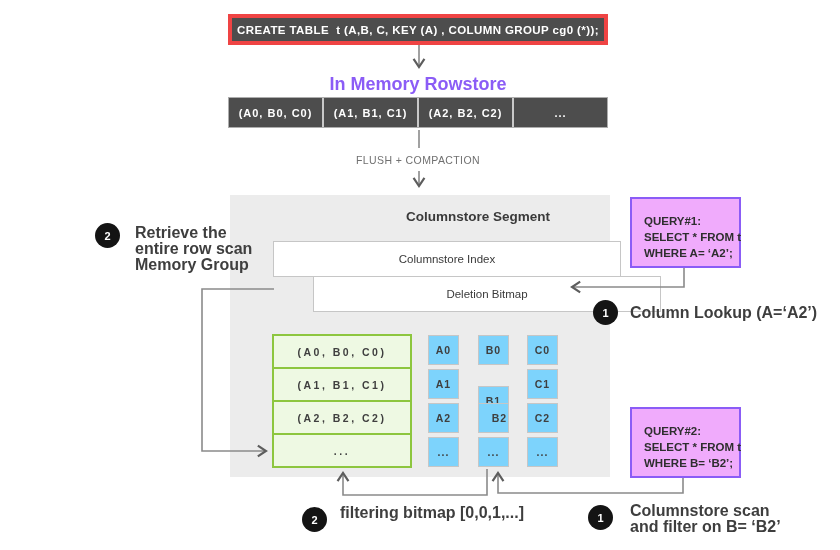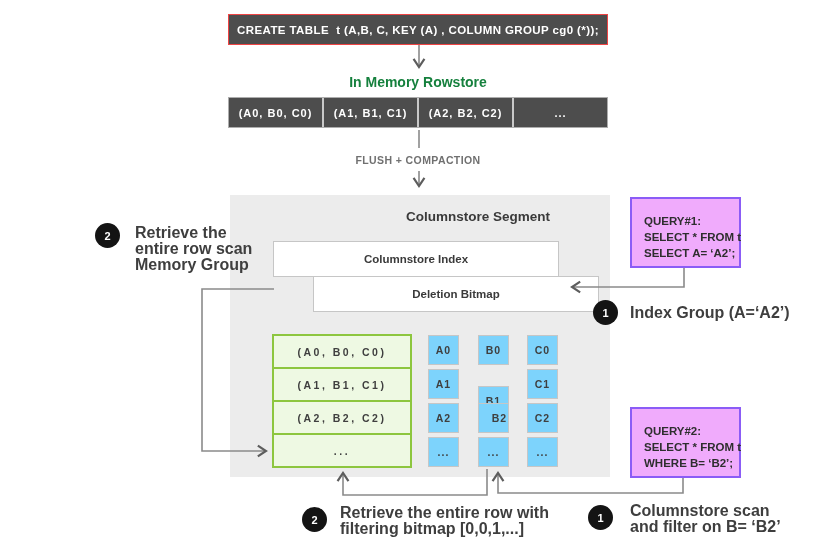--- a/index.html
+++ b/index.html
@@ -8,58 +8,58 @@
     width: 840px; height: 550px;
     background: #ffffff;
     font-family: "Liberation Sans", "DejaVu Sans", sans-serif;
     overflow: hidden;
   }
   .abs { position: absolute; box-sizing: border-box; }
 
   
   .create-bar {
     left: 228px; top: 14px; width: 380px; height: 31px;
-    background: #4d4d4d; border: 1px solid #ef4444;
+    background: #4d4d4d; border: 4px solid #ef4444;
     display: flex; align-items: center; justify-content: center;
     color: #ffffff; font-weight: bold; font-size: 11.5px; letter-spacing: 0.4px;
     white-space: pre;
   }
   .rowstore-title {
     left: 228px; top: 74px; width: 380px; height: 18px;
-    text-align: center; font-weight: bold; font-size: 14px; color: #15803d;
+    text-align: center; font-weight: bold; font-size: 18px; color: #8b5cf6;
   }
   .rowstore-bar {
     left: 228px; top: 97px; width: 380px; height: 31px;
     background: #4d4d4d; border: 1px solid #adadad;
     display: flex;
   }
   .rowstore-cell {
     flex: 1; display: flex; align-items: center; justify-content: center;
     color: #ffffff; font-weight: bold; font-size: 11px; letter-spacing: 1px;
     border-left: 2px solid #c9c9c9;
   }
   .rowstore-cell:first-child { border-left: none; }
 
   .flush-label {
     left: 228px; top: 154px; width: 380px; height: 14px;
-    text-align: center; font-weight: bold; font-size: 10.5px;
+    text-align: center; font-weight: normal; font-size: 10.5px;
     color: #707070; letter-spacing: 0.4px;
   }
 
   
   .segment-box { left: 230px; top: 195px; width: 380px; height: 282px; background: #ececec; }
   .segment-title {
     left: 230px; top: 209px; width: 448px; height: 18px;
     text-align: center; font-weight: bold; font-size: 13.5px; color: #3a3a3a; padding-left: 48px;
   }
   .white-bar {
-    left: 273px; width: 286px; height: 36px;
+    left: 273px; width: 348px; height: 36px;
     background: #ffffff; border: 1px solid #c6c6c6;
     display: flex; align-items: center; justify-content: center;
-    font-weight: bold; font-size: 11.5px; color: #3a3a3a;
+    font-weight: normal; font-size: 11.5px; color: #3a3a3a;
   }
   .bar-index  { top: 241px; }
   .bar-bitmap { top: 276px; margin-left: 40px; }
 
   .green-box {
     left: 272px; top: 334px; width: 140px; height: 134px;
     background: #eef9e3; border: 2px solid #8dc63f;
     display: flex; flex-direction: column;
   }
   .green-row {
@@ -138,43 +138,42 @@
   <div class="abs mini-cell" style="left:478px; top:437px;">...</div>
 
   <div class="abs mini-cell" style="left:527px; top:335px;">C0</div>
   <div class="abs mini-cell" style="left:527px; top:369px;">C1</div>
   <div class="abs mini-cell" style="left:527px; top:403px;">C2</div>
   <div class="abs mini-cell" style="left:527px; top:437px;">...</div>
 
   <div class="abs query-box qb1">
     <div class="query-line">QUERY#1:</div>
     <div class="query-line">SELECT * FROM t</div>
-    <div class="query-line">SELECT A= ‘A2’;</div>
+    <div class="query-line">WHERE A= ‘A2’;</div>
   </div>
   <div class="abs query-box qb2">
     <div class="query-line">QUERY#2:</div>
     <div class="query-line">SELECT * FROM t</div>
     <div class="query-line">WHERE B= ‘B2’;</div>
   </div>
 
   <div class="abs badge" style="left:95px; top:223px;">2</div>
   <div class="abs ann-label" style="left:135px; top:225px;">
     <div>Retrieve the</div>
     <div>entire row scan</div>
     <div>Memory Group</div>
   </div>
 
   <div class="abs badge" style="left:593px; top:300px;">1</div>
   <div class="abs ann-label" style="left:630px; top:305px;">
-    <div>Index Group (A=‘A2’)</div>
+    <div>Column Lookup (A=‘A2’)</div>
   </div>
 
   <div class="abs badge" style="left:302px; top:507px;">2</div>
   <div class="abs ann-label" style="left:340px; top:505px;">
-    <div>Retrieve the entire row with</div>
     <div>filtering bitmap [0,0,1,...]</div>
   </div>
 
   <div class="abs badge" style="left:588px; top:505px;">1</div>
   <div class="abs ann-label" style="left:630px; top:503px;">
     <div>Columnstore scan</div>
     <div>and filter on B= ‘B2’</div>
   </div>
 
   <svg class="overlay" width="840" height="550" viewBox="0 0 840 550">

